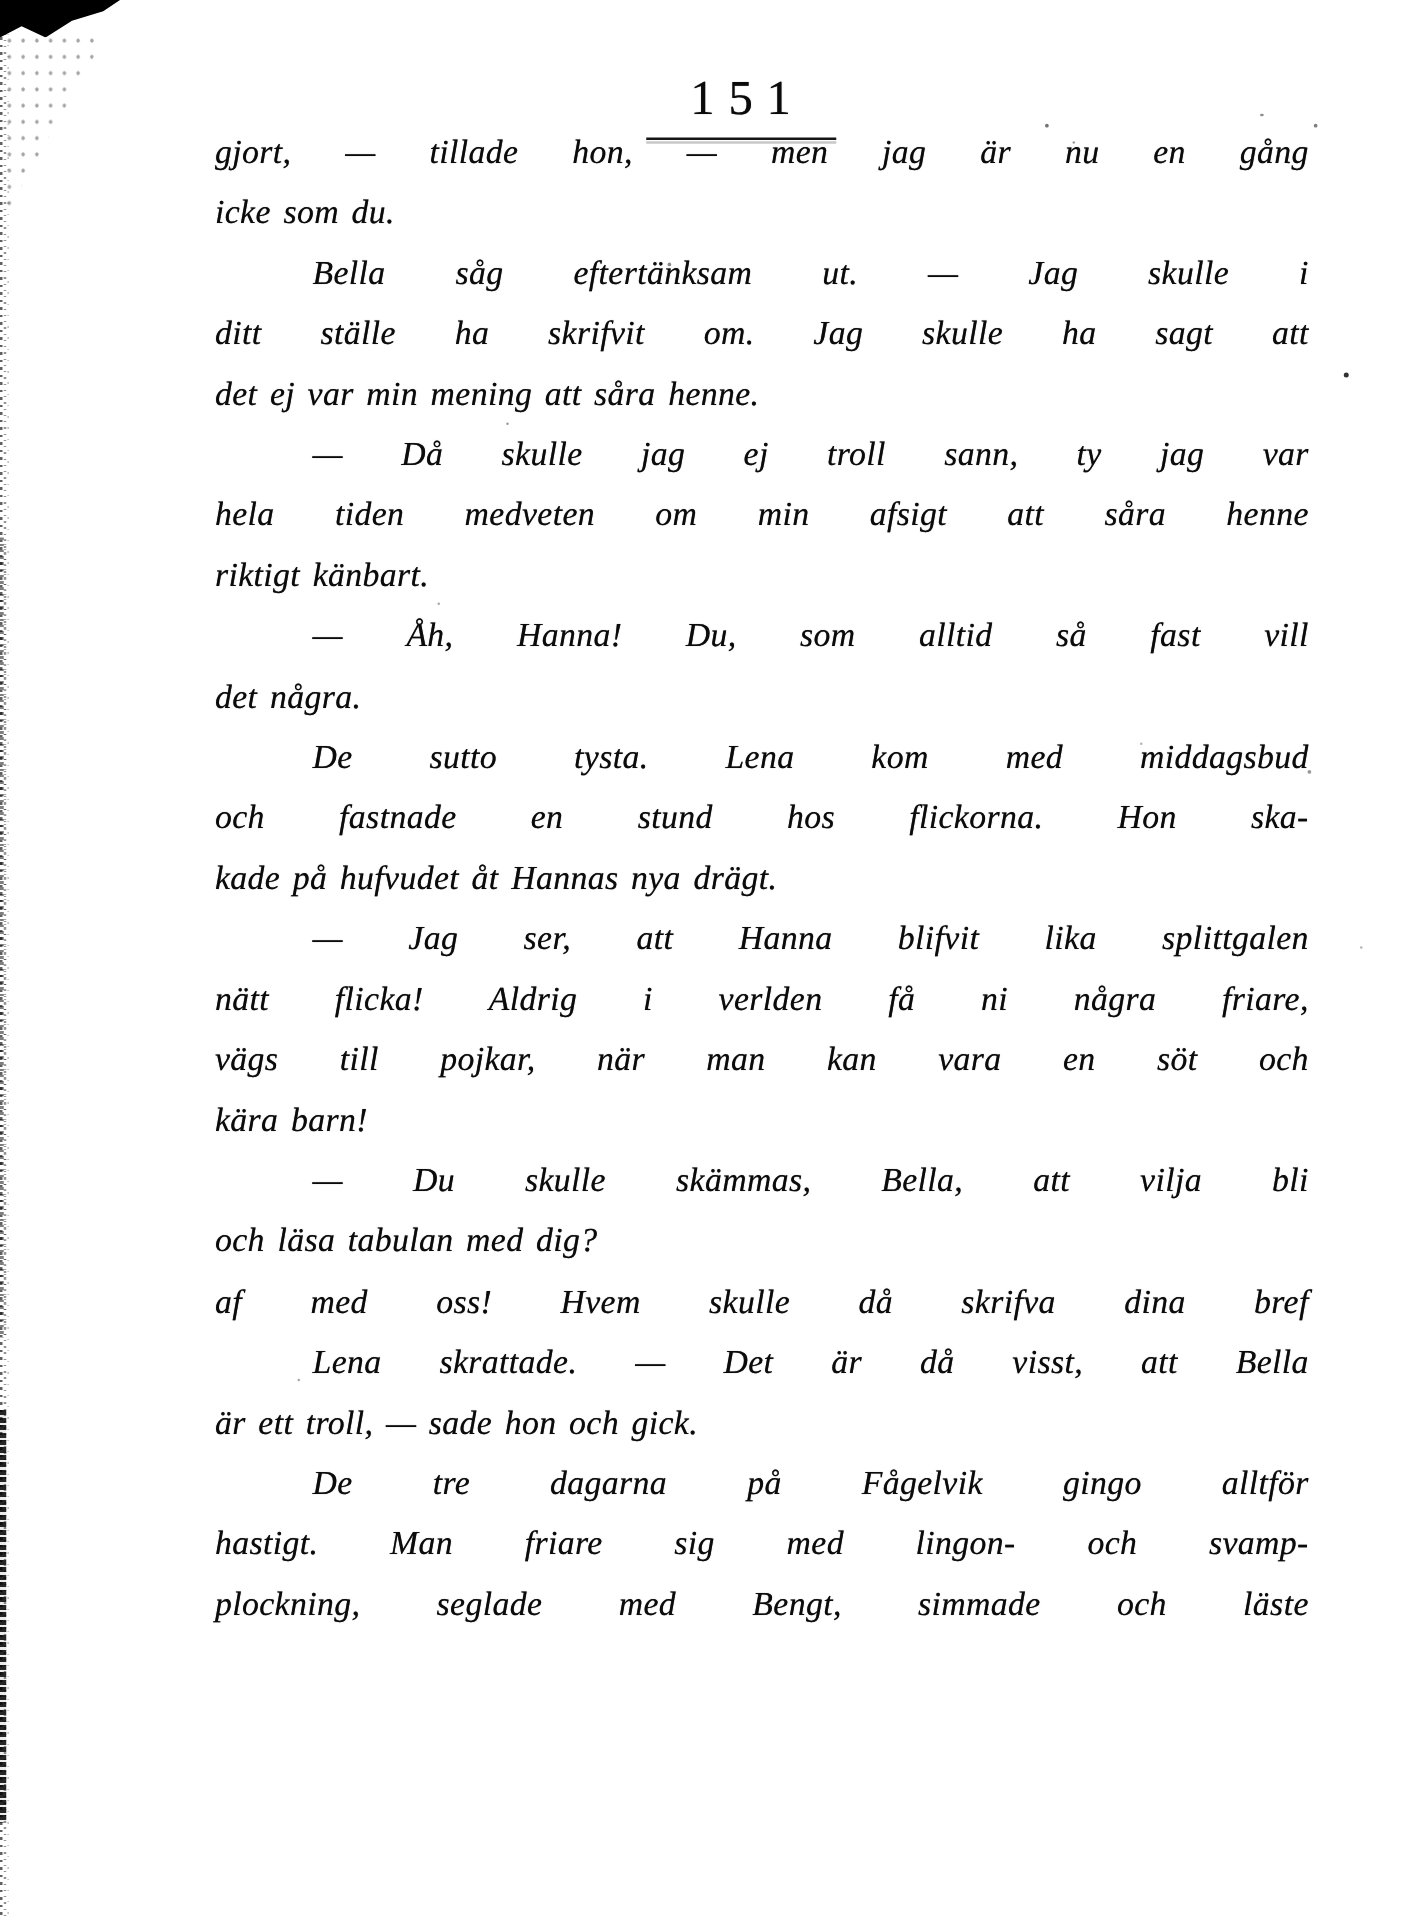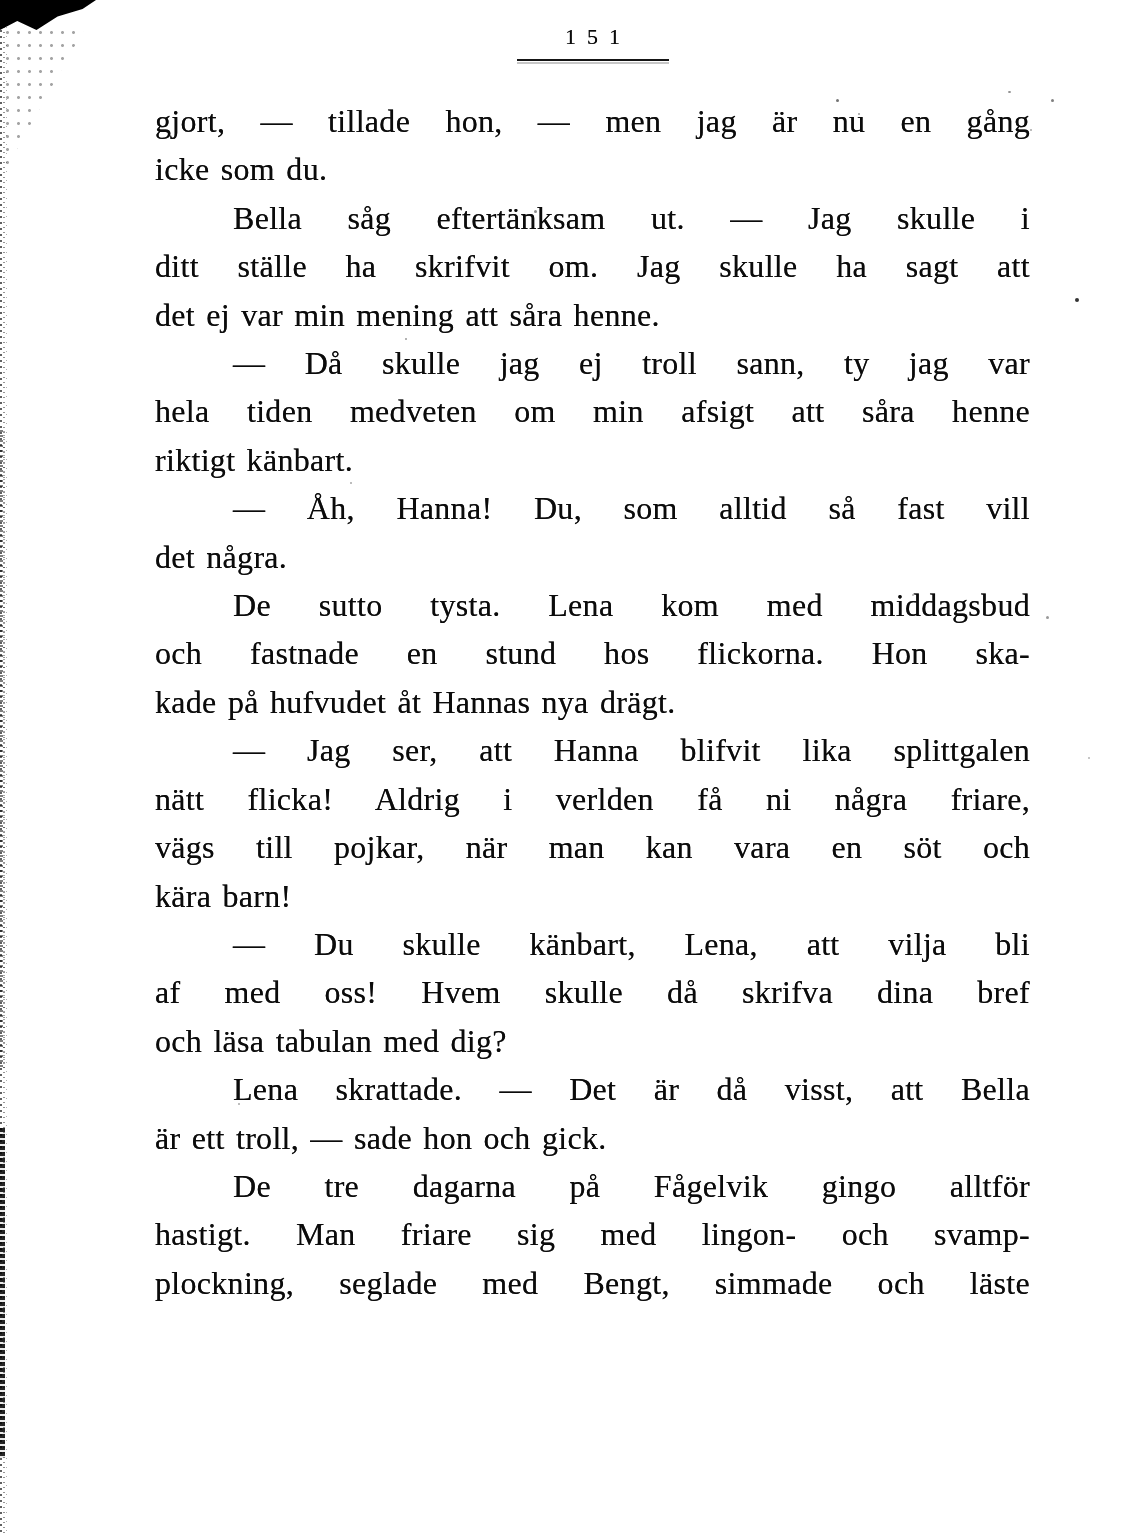--- a/index.html
+++ b/index.html
@@ -19,45 +19,47 @@
   
   .folio-wrap {
     position: absolute;
     left: 155px;
     top: 24px;
     width: 875px;
     text-align: center;
   }
   .folio {
     display: inline-block;
-    font-size: 22px;
+    font-size: 39px;
     letter-spacing: 11px;
     padding-left: 11px; 
     color: #0a0a0a;
     text-shadow: 0 0 0.6px rgba(0,0,0,.75);
+    margin-top: 32px;
   }
   .folio-rule {
     width: 152px;
     height: 2px;
     background: #151515;
     margin: 9px auto 0 auto;
     box-shadow: 0 3px 0 rgba(0,0,0,.22);
   }
 
   
   .text-block {
     position: absolute;
-    left: 155px;
+    left: 172px;
     top: 97px;
     width: 875px;
-    font-size: 32px;
+    font-size: 27px;
     line-height: 48.4px;
     word-spacing: 3px;
     letter-spacing: 0.3px;
     text-shadow: 0 0 0.6px rgba(0,0,0,.72);
+    font-style: italic;
   }
   .para { margin: 0; }
   .line {
     text-align: justify;
     text-align-last: justify;
     white-space: normal;
   }
   .line.last { text-align-last: left; }
   .line.indent { padding-left: 78px; }
 
@@ -140,23 +142,23 @@
         <div class="line">och fastnade en stund hos flickorna.  Hon ska-</div>
         <div class="line last">kade på hufvudet åt Hannas nya drägt.</div>
       </div>
       <div class="para">
         <div class="line indent">— Jag ser, att Hanna blifvit lika splittgalen</div>
         <div class="line">nätt flicka!  Aldrig i verlden få ni några friare,</div>
         <div class="line">vägs till pojkar, när man kan vara en söt och</div>
         <div class="line last">kära barn!</div>
       </div>
       <div class="para">
-        <div class="line indent">— Du skulle känbart, Lena, att vilja bli</div>
+        <div class="line indent">— Du skulle skämmas, Bella, att vilja bli</div>
+        <div class="line last">och läsa tabulan med dig?</div>
         <div class="line">af med oss!  Hvem skulle då skrifva dina bref</div>
-        <div class="line last">och läsa tabulan med dig?</div>
       </div>
       <div class="para">
         <div class="line indent">Lena skrattade. — Det är då visst, att Bella</div>
         <div class="line last">är ett troll, — sade hon och gick.</div>
       </div>
       <div class="para">
         <div class="line indent">De tre dagarna på Fågelvik gingo alltför</div>
         <div class="line">hastigt.  Man friare sig med lingon- och svamp-</div>
         <div class="line">plockning, seglade med Bengt, simmade och läste</div>
       </div>

